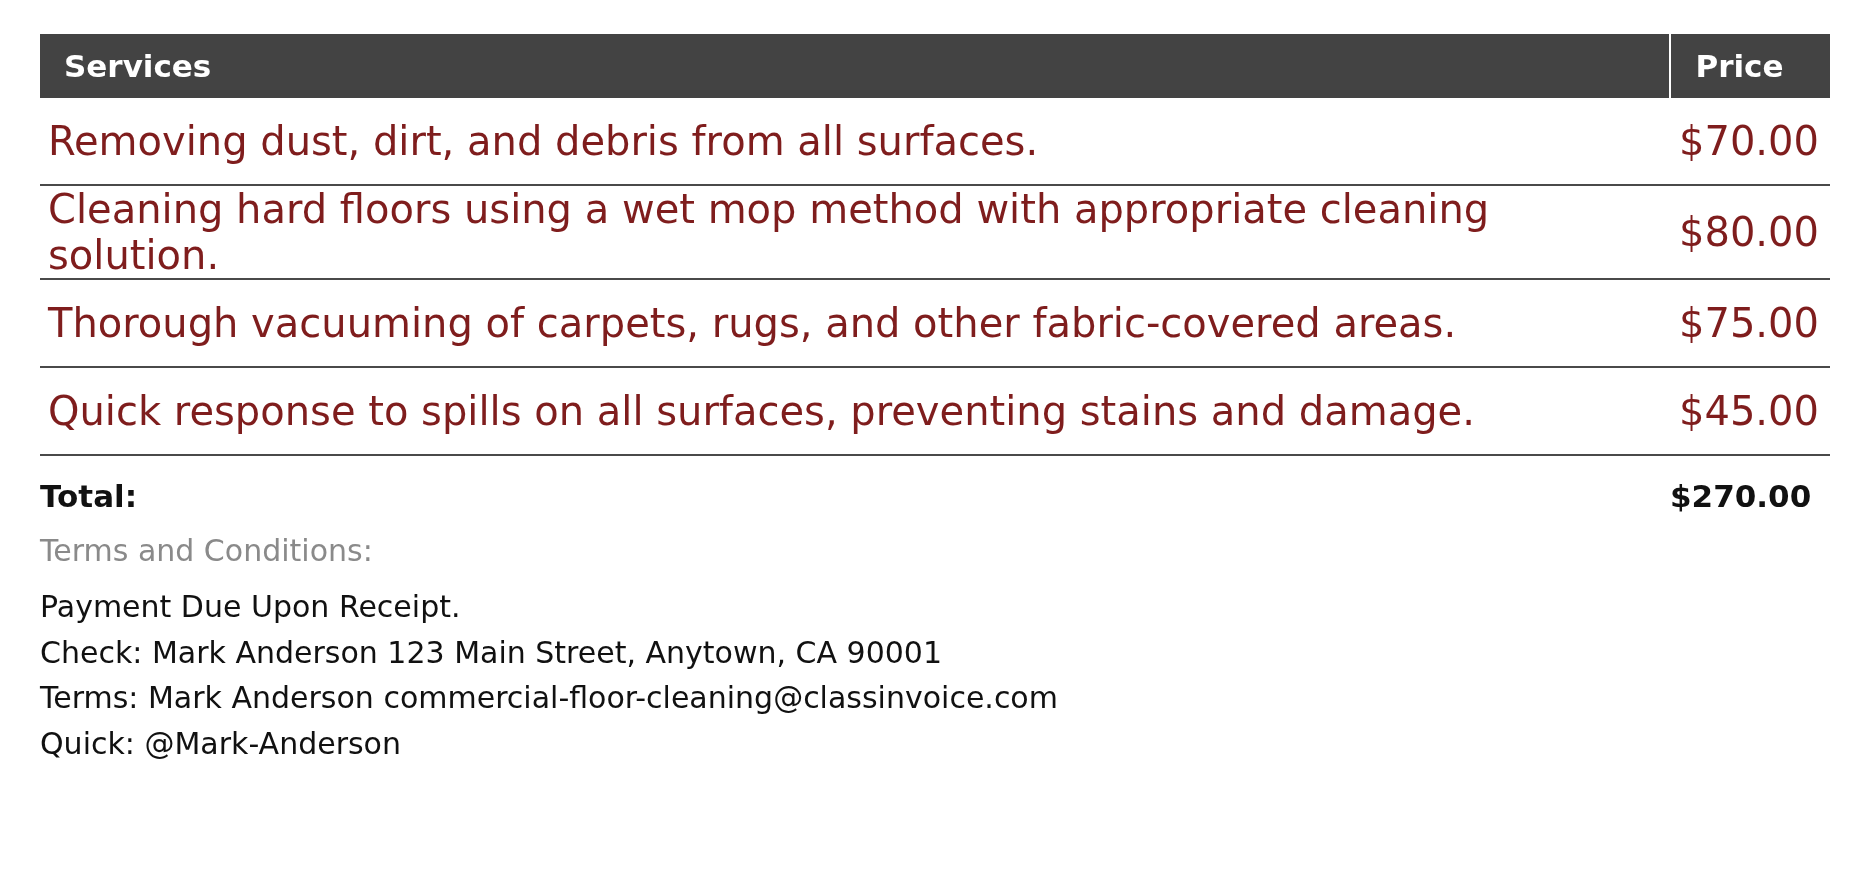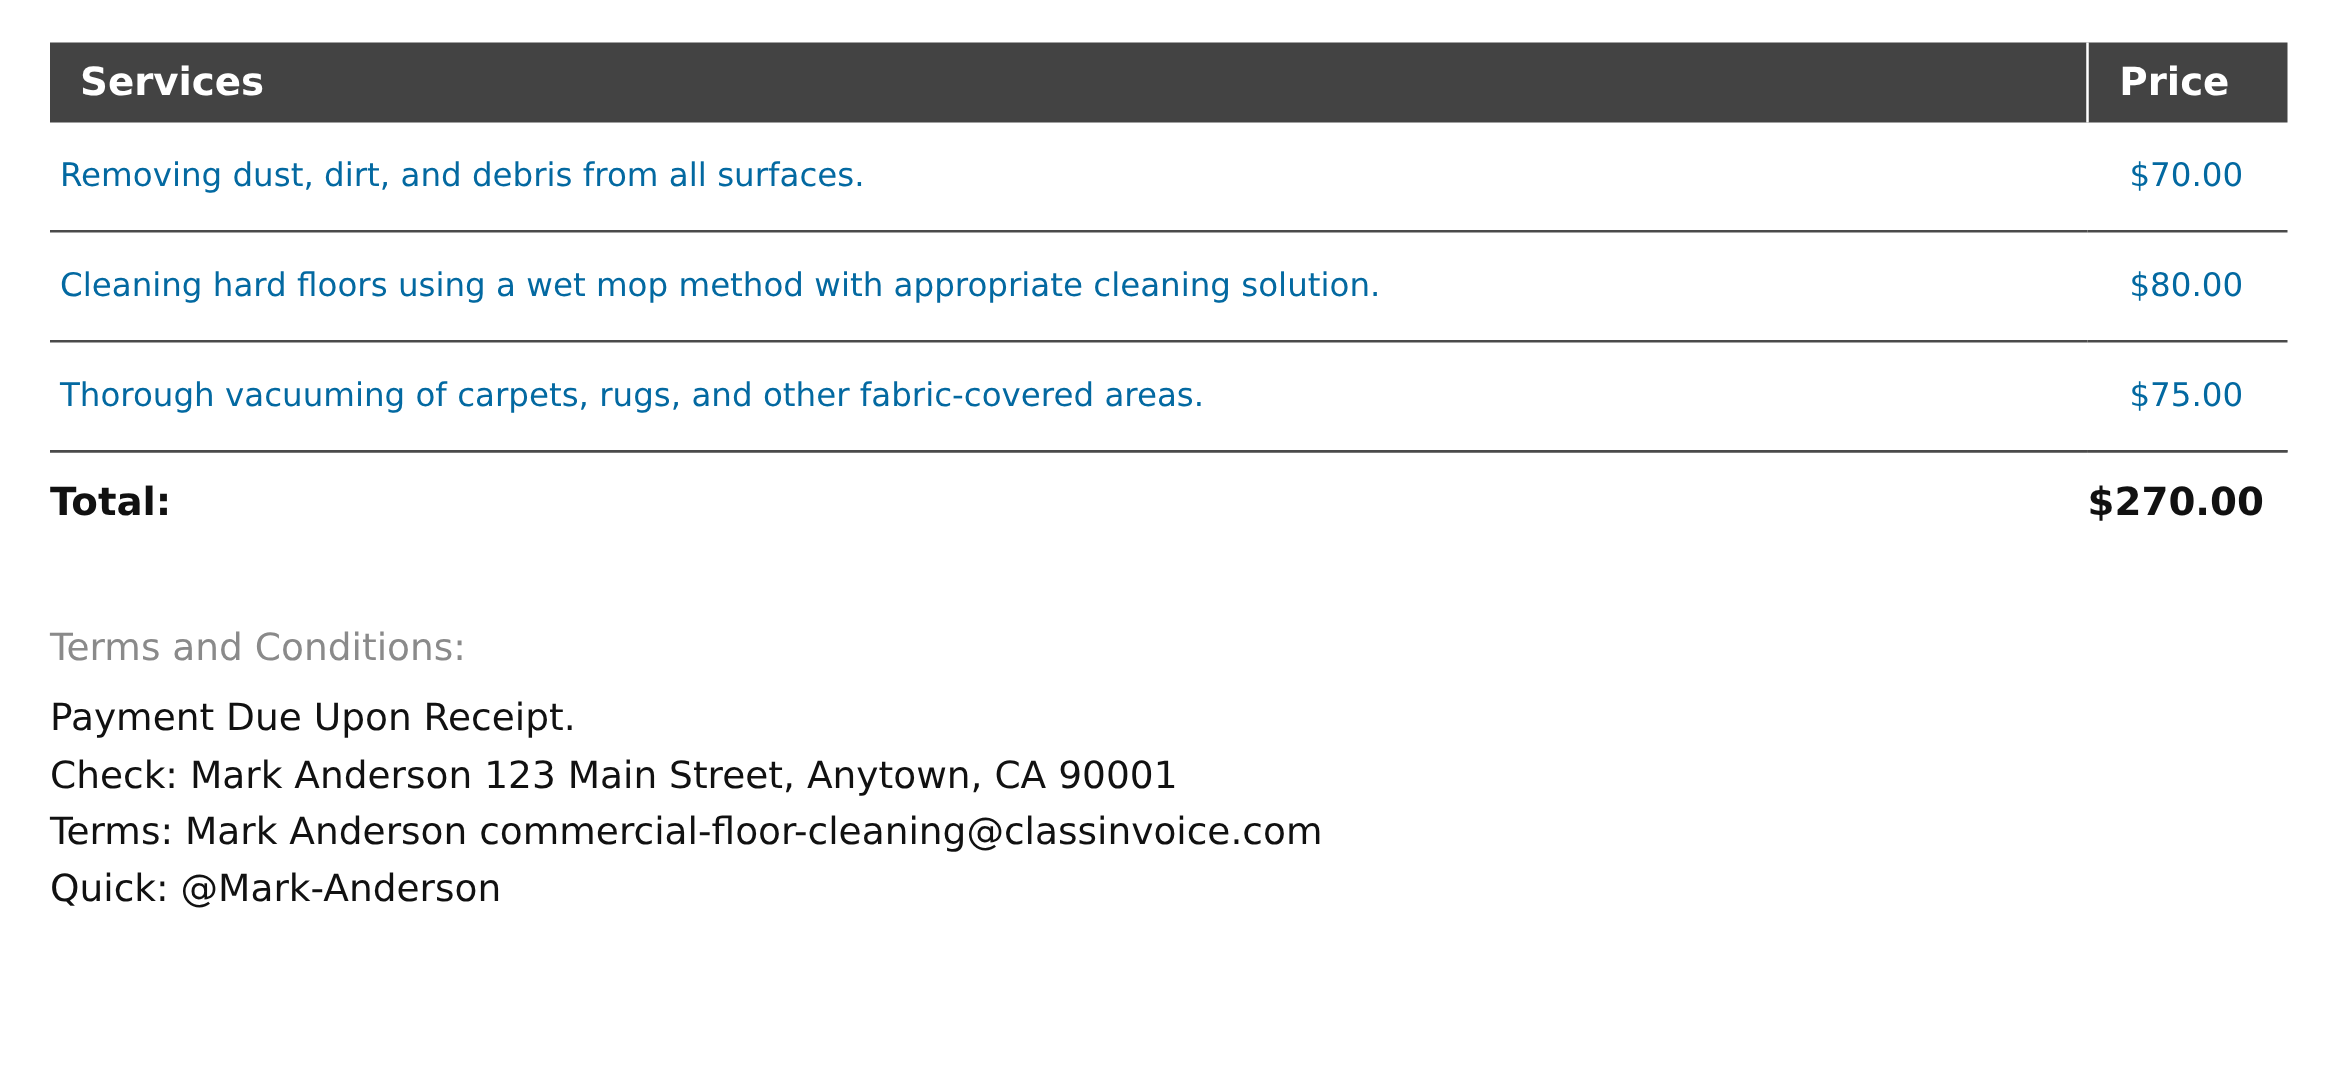--- a/index.html
+++ b/index.html
@@ -43,26 +43,26 @@
     text-align: left;
     padding-left: 24px;
     border-right: 2px solid #ffffff;
   }
   .services-table thead th.th-price {
     text-align: center;
     padding-right: 22px;
   }
 
   .services-table tbody td {
-    font-size: 26px;
+    font-size: 40px;
     height: 86px;
     vertical-align: middle;
     padding: 0;
     border-bottom: 2px solid #4a4a4a;
-    color: #0369a1;
+    color: #7f1d1d;
   }
   .services-table tbody td.td-desc {
     text-align: left;
     padding-left: 8px;
   }
   .services-table tbody td.td-price {
     text-align: center;
     padding-right: 2px;
   }
 
@@ -78,21 +78,20 @@
     text-align: left;
     padding-right: 82px;
   }
   .services-table tfoot td.tf-value {
     text-align: left;
     padding-right: 2px;
   }
 
   
   .terms {
-    margin-top: 62px;
     padding-left: 0px;
   }
   .terms-title {
     font-size: 30px;
     color: #8a8a8a;
     line-height: 1.0;
     margin-bottom: 18px;
   }
   .terms-line {
     font-size: 30px;
@@ -123,20 +122,24 @@
         <td class="td-price">$70.00</td>
       </tr>
       <tr>
         <td class="td-desc">Cleaning hard floors using a wet mop method with appropriate cleaning solution.</td>
         <td class="td-price">$80.00</td>
       </tr>
       <tr>
         <td class="td-desc">Thorough vacuuming of carpets, rugs, and other fabric-covered areas.</td>
         <td class="td-price">$75.00</td>
       </tr>
+      <tr>
+        <td class="td-desc">Quick response to spills on all surfaces, preventing stains and damage.</td>
+        <td class="td-price">$45.00</td>
+      </tr>
     </tbody>
     <tfoot>
       <tr>
         <td class="tf-label">Total:</td>
         <td class="tf-value">$270.00</td>
       </tr>
     </tfoot>
   </table>
 
   <div class="terms">

